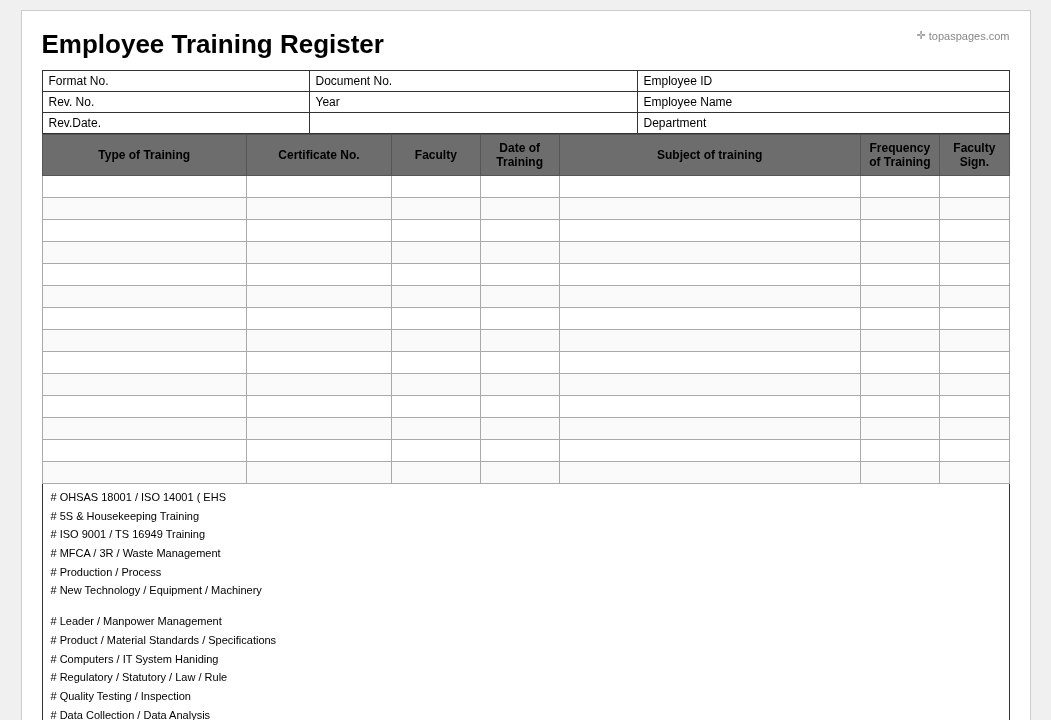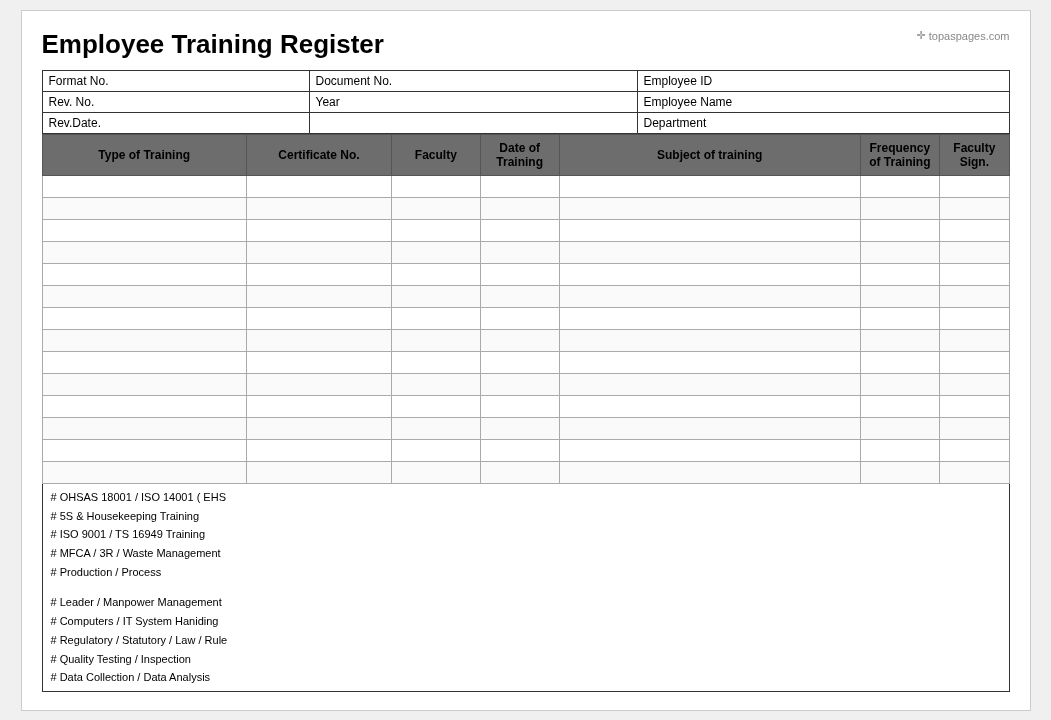--- a/index.html
+++ b/index.html
@@ -286,23 +286,25 @@
   </table>
 
   <div class="footer-section">
     <div class="footer-content">
       <div class="footer-col" id="footer-col-left">
           <p># OHSAS 18001 / ISO 14001 ( EHS</p>
           <p># 5S &amp; Housekeeping Training</p>
           <p># ISO 9001 / TS 16949 Training</p>
           <p># MFCA / 3R / Waste Management</p>
           <p># Production / Process</p>
+          <p># New Technology / Equipment / Machinery</p>
         </div>
       <div class="footer-col" id="footer-col-right">
           <p># Leader / Manpower Management</p>
+          <p># Product / Material Standards / Specifications</p>
           <p># Computers / IT System Haniding</p>
           <p># Regulatory / Statutory / Law / Rule</p>
           <p># Quality Testing / Inspection</p>
           <p># Data Collection / Data Analysis</p>
         </div>
     </div>
   </div>
 
 </div>
 

